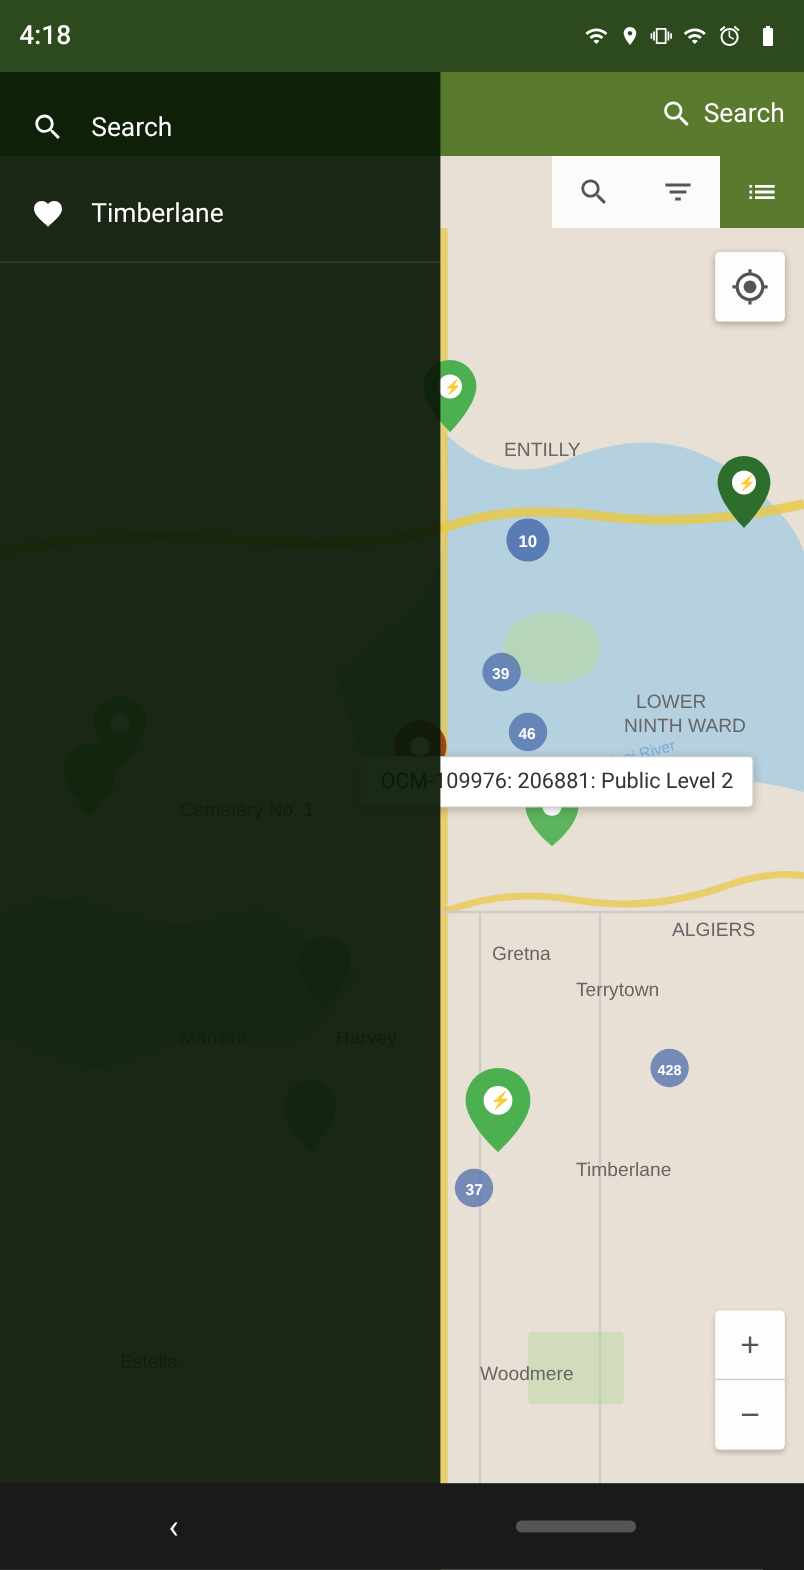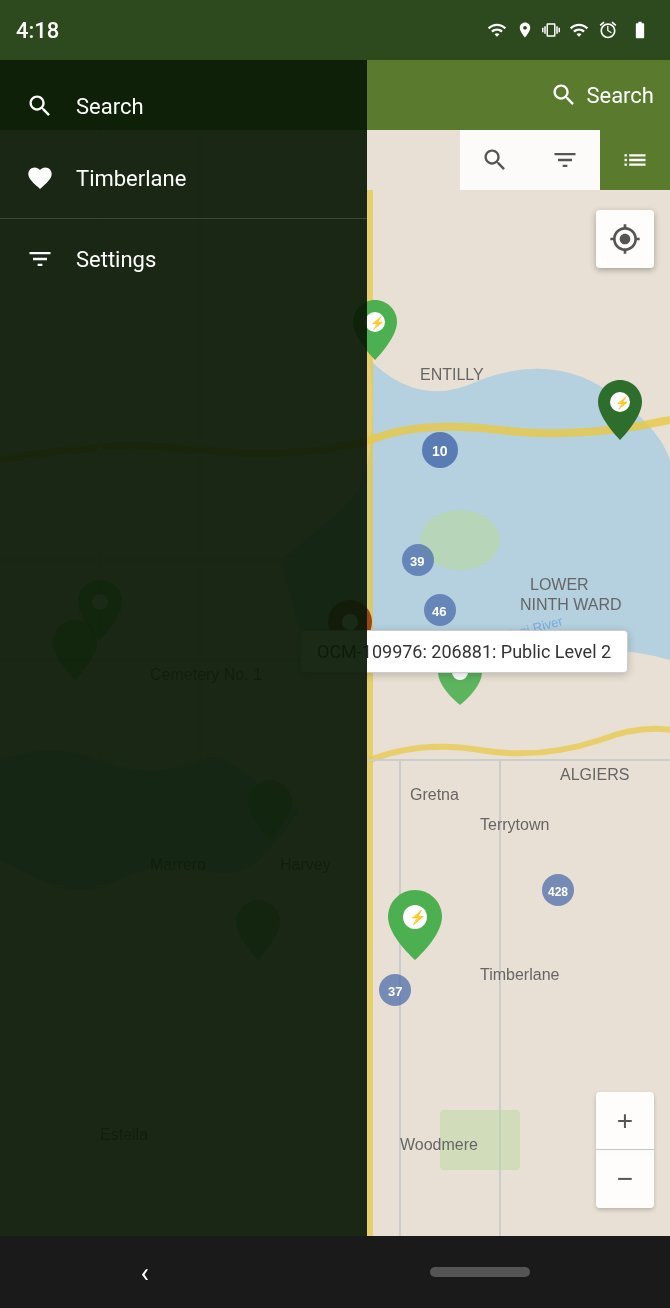--- a/index.html
+++ b/index.html
@@ -419,28 +419,20 @@
         <svg xmlns="http://www.w3.org/2000/svg" viewBox="0 0 24 24">
           <path d="M12 21.35l-1.45-1.32C5.4 15.36 2 12.28 2 8.5 2 5.42 4.42 3 7.5 3c1.74 0 3.41.81 4.5 2.09C13.09 3.81 14.76 3 16.5 3 19.58 3 22 5.42 22 8.5c0 3.78-3.4 6.86-8.55 11.54L12 21.35z"></path>
         </svg>
       </div>
       <span class="menu-label">Timberlane</span>
     </div>
 
 
     <div class="sidebar-divider"></div>
 
-    <div class="menu-item">
-      <div class="menu-icon">
-        <svg xmlns="http://www.w3.org/2000/svg" viewBox="0 0 24 24">
-          <path d="M10 18h4v-2h-4v2zM3 6v2h18V6H3zm3 7h12v-2H6v2z"></path>
-        </svg>
-      </div>
-      <span class="menu-label">Settings</span>
-    </div>
 
 
   </nav>
 </div>
 
 <div class="status-bar">
   <span class="status-time">4:18</span>
   <div class="status-icons">
 
     <svg width="22" height="20" viewBox="0 0 24 24" fill="white">

